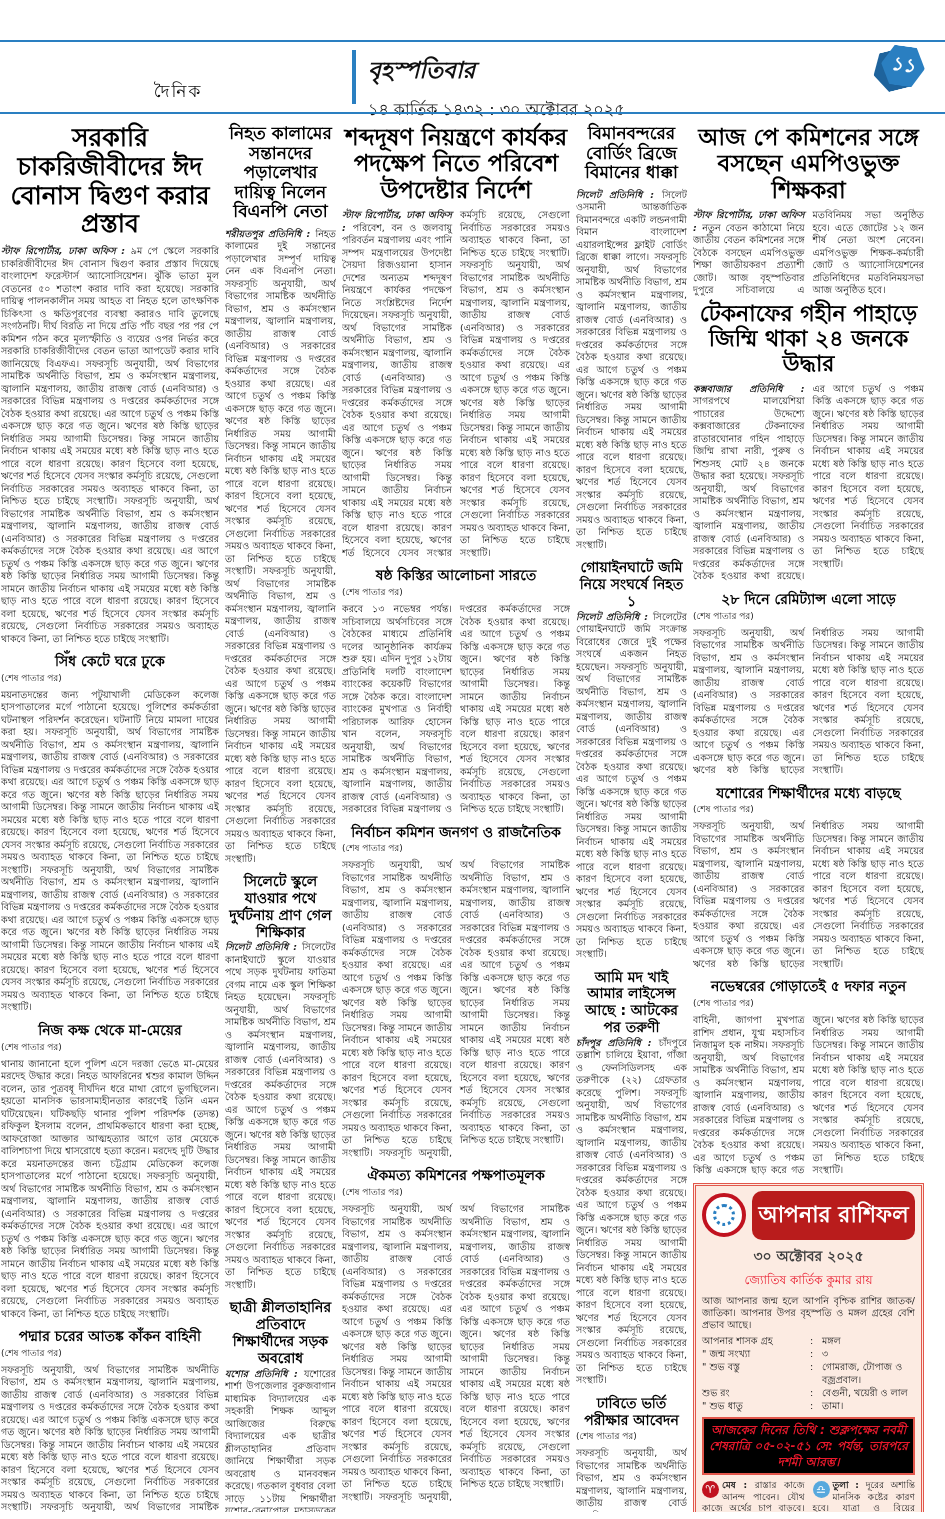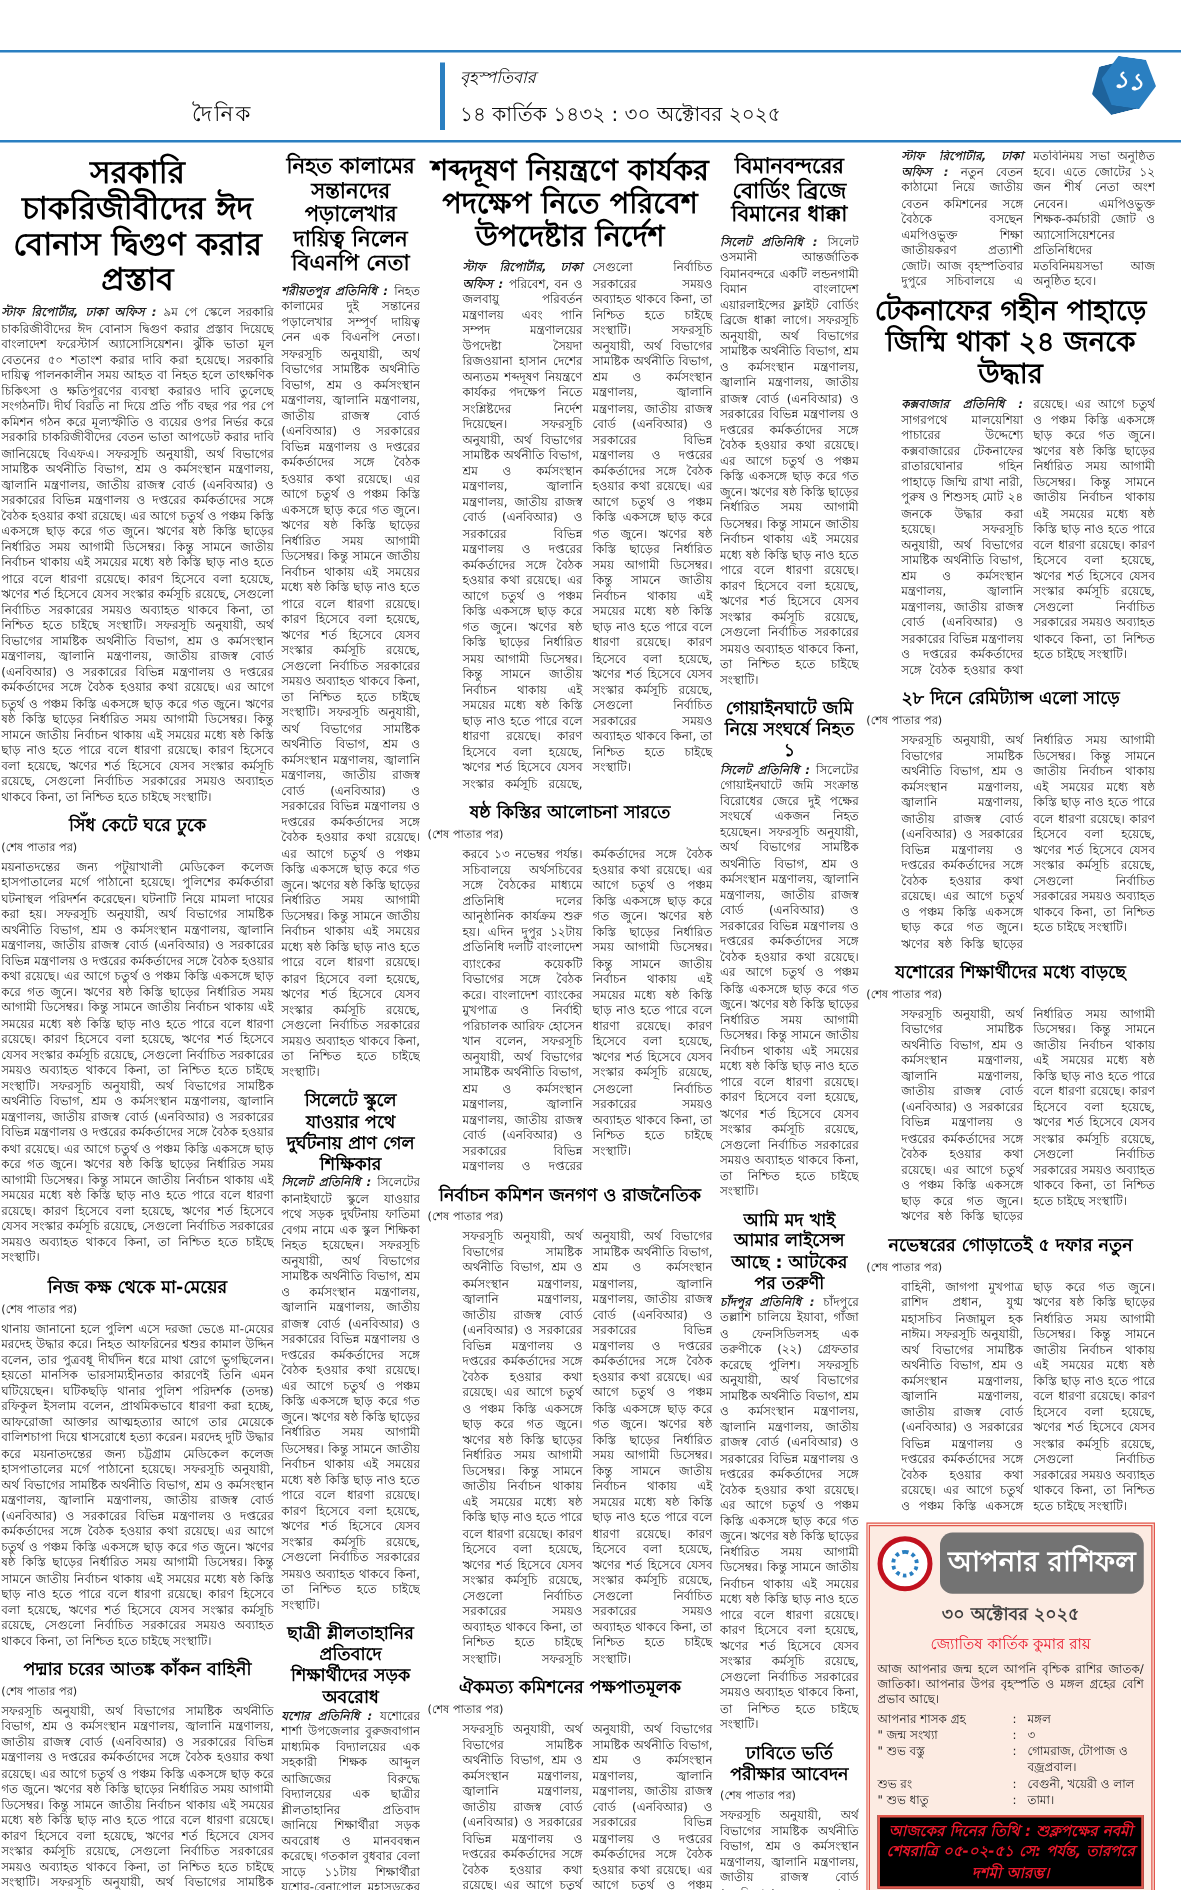--- a/index.html
+++ b/index.html
@@ -6,21 +6,21 @@
   html,body { background:#ffffff; }
   body { width:945px; height:1519px; position:relative; overflow:hidden;
          font-family:"DejaVu Sans","Liberation Sans",sans-serif; color:#111; }
   .toprule { position:absolute; left:0; top:40px; width:945px; height:2px; background:#2a7fc1; }
   .masthead { position:absolute; left:0; top:44px; width:945px; height:66px; }
   .logo { position:absolute; left:18px; top:2px; width:320px; text-align:center; color:#0d0d0d; }
   .logo .l1 { font-size:17px; font-weight:normal; letter-spacing:2px;margin-top:32px; }
   .logo .l2 { font-size:44px; font-weight:bold; line-height:1; letter-spacing:1px; }
   .mh-div { position:absolute; left:352px; top:6px; width:4px; height:54px; background:#2a7fc1; }
   .mh-date { position:absolute; left:368px; top:8px; }
-  .mh-date .day { font-size:13px; font-weight:normal; font-style:italic; }
+  .mh-date .day { font-size:23px; font-weight:bold; font-style:italic; }
   .mh-date .dt  { font-size:16px; margin-top:6px; }
   .pagebadge { position:absolute; right:20px; top:0px; width:52px; height:48px; }
   .hex { position:absolute; width:44px; height:40px; background:#2a7fc1;
          clip-path:polygon(25% 0,75% 0,100% 50%,75% 100%,25% 100%,0 50%);
          display:flex; align-items:center; justify-content:center; }
   .hex.back { left:0; top:6px; background:#1e639c; transform:rotate(-14deg); }
   .hex.front { left:8px; top:2px; transform:rotate(8deg); }
   .hex span { color:#fff; font-weight:bold; font-style:italic; font-size:19px; }
   .mainrule { position:absolute; left:0; top:112px; width:945px; height:2px; background:#2a7fc1; }
 
@@ -29,31 +29,31 @@
   .col { overflow:hidden; height:1392px; }
   .c1 { width:218px; } .c2 { width:111px; } .cm { width:228px; }
   .c5 { width:111px; } .c6 { width:231px; }
 
   .blk { margin-bottom:4px; }
   .h1 { font-weight:bold; text-align:center; line-height:1.15; margin:4px 0 6px; color:#000; }
   .sub { font-weight:bold; text-align:center; font-size:14px; line-height:1.2; margin:8px 0 1px; color:#000; }
   .cont { text-align:left; font-size:9px; margin-bottom:3px; color:#222; }
   .body { font-size:9.5px; line-height:12.5px; text-align:justify; color:#1c1c1c; }
   .body .byline { font-weight:bold; font-style:italic; }
-  .two { column-count:2; column-gap:8px;margin-left:28px; }
+  .two { column-count:2; column-gap:8px; }
 
   
   .rashifol { border:3px double #e2574c; background:#fcebe2; padding:5px 6px;
               margin-top:6px; }
   .r-head { display:flex; align-items:center; gap:6px; }
   .r-logo { width:44px; height:44px; border-radius:50%; background:#fff;
             border:4px solid #c1121f; position:relative; flex:0 0 auto; }
   .r-logo::after { content:""; position:absolute; inset:7px; border-radius:50%;
                    border:3px dotted #2a7fc1; }
-  .r-banner { flex:1; background:#737373; color:#fff; font-weight:bold;
+  .r-banner { flex:1; background:#b91c1c; color:#fff; font-weight:bold;
               font-size:22px; text-align:center; border-radius:10px; padding:6px 4px; }
   .r-date { text-align:center; color:#404040; font-weight:bold; font-size:14px; margin-top:5px; }
   .r-astro { text-align:center; color:#e8192c; font-size:12px; margin-top:2px; }
   .r-intro { font-size:9.5px; line-height:12px; text-align:justify; margin-top:4px; color:#222; }
   .r-attrs { margin-top:3px; }
   .r-attr { display:flex; font-size:9.5px; line-height:13px; color:#222; }
   .r-attr .al { width:108px; } .r-attr .ac { width:12px; } .r-attr .av { flex:1; }
   .r-tithi { border:2px solid #e2574c; background:#000000; color:#e8192c; font-weight:bold;
              font-style:italic; font-size:12px; text-align:center; line-height:1.35;
              padding:3px 2px; margin:5px 0; }
@@ -128,20 +128,21 @@
       <div class="blk sub">গোয়াইনঘাটে জমি নিয়ে সংঘর্ষে নিহত ১</div>
       <div class="blk body"><span class="byline">সিলেট প্রতিনিধি : </span>সিলেটের গোয়াইনঘাটে জমি সংক্রান্ত বিরোধের জেরে দুই পক্ষের সংঘর্ষে একজন নিহত হয়েছেন। সফরসূচি অনুযায়ী, অর্থ বিভাগের সামষ্টিক অর্থনীতি বিভাগ, শ্রম ও কর্মসংস্থান মন্ত্রণালয়, জ্বালানি মন্ত্রণালয়, জাতীয় রাজস্ব বোর্ড (এনবিআর) ও সরকারের বিভিন্ন মন্ত্রণালয় ও দপ্তরের কর্মকর্তাদের সঙ্গে বৈঠক হওয়ার কথা রয়েছে। এর আগে চতুর্থ ও পঞ্চম কিস্তি একসঙ্গে ছাড় করে গত জুনে। ঋণের ষষ্ঠ কিস্তি ছাড়ের নির্ধারিত সময় আগামী ডিসেম্বর। কিন্তু সামনে জাতীয় নির্বাচন থাকায় এই সময়ের মধ্যে ষষ্ঠ কিস্তি ছাড় নাও হতে পারে বলে ধারণা রয়েছে। কারণ হিসেবে বলা হয়েছে, ঋণের শর্ত হিসেবে যেসব সংস্কার কর্মসূচি রয়েছে, সেগুলো নির্বাচিত সরকারের সময়ও অব্যাহত থাকবে কিনা, তা নিশ্চিত হতে চাইছে সংস্থাটি।</div>
       <div class="blk sub">আমি মদ খাই আমার লাইসেন্স আছে : আটকের পর তরুণী</div>
       <div class="blk body"><span class="byline">চাঁদপুর প্রতিনিধি : </span>চাঁদপুরে তল্লাশি চালিয়ে ইয়াবা, গাঁজা ও ফেনসিডিলসহ এক তরুণীকে (২২) গ্রেফতার করেছে পুলিশ। সফরসূচি অনুযায়ী, অর্থ বিভাগের সামষ্টিক অর্থনীতি বিভাগ, শ্রম ও কর্মসংস্থান মন্ত্রণালয়, জ্বালানি মন্ত্রণালয়, জাতীয় রাজস্ব বোর্ড (এনবিআর) ও সরকারের বিভিন্ন মন্ত্রণালয় ও দপ্তরের কর্মকর্তাদের সঙ্গে বৈঠক হওয়ার কথা রয়েছে। এর আগে চতুর্থ ও পঞ্চম কিস্তি একসঙ্গে ছাড় করে গত জুনে। ঋণের ষষ্ঠ কিস্তি ছাড়ের নির্ধারিত সময় আগামী ডিসেম্বর। কিন্তু সামনে জাতীয় নির্বাচন থাকায় এই সময়ের মধ্যে ষষ্ঠ কিস্তি ছাড় নাও হতে পারে বলে ধারণা রয়েছে। কারণ হিসেবে বলা হয়েছে, ঋণের শর্ত হিসেবে যেসব সংস্কার কর্মসূচি রয়েছে, সেগুলো নির্বাচিত সরকারের সময়ও অব্যাহত থাকবে কিনা, তা নিশ্চিত হতে চাইছে সংস্থাটি।</div>
       <div class="blk sub">ঢাবিতে ভর্তি পরীক্ষার আবেদন</div>
       <div class="blk cont">(শেষ পাতার পর)</div>
       <div class="blk body"> সফরসূচি অনুযায়ী, অর্থ বিভাগের সামষ্টিক অর্থনীতি বিভাগ, শ্রম ও কর্মসংস্থান মন্ত্রণালয়, জ্বালানি মন্ত্রণালয়, জাতীয় রাজস্ব বোর্ড (এনবিআর) ও সরকারের বিভিন্ন মন্ত্রণালয় ও দপ্তরের কর্মকর্তাদের সঙ্গে বৈঠক হওয়ার কথা রয়েছে। এর আগে চতুর্থ ও পঞ্চম কিস্তি একসঙ্গে ছাড় করে গত জুনে। ঋণের ষষ্ঠ কিস্তি ছাড়ের নির্ধারিত সময় আগামী ডিসেম্বর। কিন্তু সামনে জাতীয় নির্বাচন থাকায় এই সময়ের মধ্যে ষষ্ঠ কিস্তি ছাড় নাও হতে পারে বলে ধারণা রয়েছে। কারণ হিসেবে বলা হয়েছে, ঋণের শর্ত হিসেবে যেসব সংস্কার কর্মসূচি রয়েছে, সেগুলো নির্বাচিত সরকারের সময়ও অব্যাহত থাকবে কিনা, তা নিশ্চিত হতে চাইছে সংস্থাটি। সফরসূচি অনুযায়ী, অর্থ বিভাগের সামষ্টিক অর্থনীতি বিভাগ, শ্রম ও কর্মসংস্থান মন্ত্রণালয়, জ্বালানি মন্ত্রণালয়, জাতীয় রাজস্ব বোর্ড (এনবিআর) ও সরকারের বিভিন্ন মন্ত্রণালয় ও দপ্তরের কর্মকর্তাদের সঙ্গে বৈঠক হওয়ার কথা রয়েছে। এর আগে চতুর্থ ও পঞ্চম কিস্তি একসঙ্গে ছাড় করে গত জুনে। ঋণের ষষ্ঠ কিস্তি ছাড়ের নির্ধারিত সময় আগামী ডিসেম্বর। কিন্তু সামনে জাতীয় নির্বাচন থাকায় এই সময়ের মধ্যে ষষ্ঠ কিস্তি ছাড় নাও হতে পারে বলে ধারণা রয়েছে। কারণ হিসেবে বলা হয়েছে, ঋণের শর্ত হিসেবে যেসব সংস্কার কর্মসূচি রয়েছে, সেগুলো নির্বাচিত সরকারের সময়ও অব্যাহত থাকবে কিনা, তা নিশ্চিত হতে চাইছে সংস্থাটি।</div>
     </div>
   <div class="col c6" id="col6">
 
+  <div class="blk h1" style="font-size: 23px;">আজ পে কমিশনের সঙ্গে বসছেন এমপিওভুক্ত শিক্ষকরা</div>
       <div class="blk body two"><span class="byline">স্টাফ রিপোর্টার, ঢাকা অফিস : </span>নতুন বেতন কাঠামো নিয়ে জাতীয় বেতন কমিশনের সঙ্গে বৈঠকে বসছেন এমপিওভুক্ত শিক্ষা জাতীয়করণ প্রত্যাশী জোট। আজ বৃহস্পতিবার দুপুরে সচিবালয়ে এ মতবিনিময় সভা অনুষ্ঠিত হবে। এতে জোটের ১২ জন শীর্ষ নেতা অংশ নেবেন। এমপিওভুক্ত শিক্ষক-কর্মচারী জোট ও অ্যাসোসিয়েশনের প্রতিনিধিদের মতবিনিময়সভা আজ অনুষ্ঠিত হবে।</div>
       <div class="blk h1" style="font-size: 22px;">টেকনাফের গহীন পাহাড়ে জিম্মি থাকা ২৪ জনকে উদ্ধার</div>
       <div class="blk body two"><span class="byline">কক্সবাজার প্রতিনিধি : </span>সাগরপথে মালয়েশিয়া পাচারের উদ্দেশ্যে কক্সবাজারের টেকনাফের রাতারঘোনার গহিন পাহাড়ে জিম্মি রাখা নারী, পুরুষ ও শিশুসহ মোট ২৪ জনকে উদ্ধার করা হয়েছে। সফরসূচি অনুযায়ী, অর্থ বিভাগের সামষ্টিক অর্থনীতি বিভাগ, শ্রম ও কর্মসংস্থান মন্ত্রণালয়, জ্বালানি মন্ত্রণালয়, জাতীয় রাজস্ব বোর্ড (এনবিআর) ও সরকারের বিভিন্ন মন্ত্রণালয় ও দপ্তরের কর্মকর্তাদের সঙ্গে বৈঠক হওয়ার কথা রয়েছে। এর আগে চতুর্থ ও পঞ্চম কিস্তি একসঙ্গে ছাড় করে গত জুনে। ঋণের ষষ্ঠ কিস্তি ছাড়ের নির্ধারিত সময় আগামী ডিসেম্বর। কিন্তু সামনে জাতীয় নির্বাচন থাকায় এই সময়ের মধ্যে ষষ্ঠ কিস্তি ছাড় নাও হতে পারে বলে ধারণা রয়েছে। কারণ হিসেবে বলা হয়েছে, ঋণের শর্ত হিসেবে যেসব সংস্কার কর্মসূচি রয়েছে, সেগুলো নির্বাচিত সরকারের সময়ও অব্যাহত থাকবে কিনা, তা নিশ্চিত হতে চাইছে সংস্থাটি।</div>
       <div class="blk sub">২৮ দিনে রেমিট্যান্স এলো সাড়ে</div>
       <div class="blk cont">(শেষ পাতার পর)</div>
       <div class="blk body two"> সফরসূচি অনুযায়ী, অর্থ বিভাগের সামষ্টিক অর্থনীতি বিভাগ, শ্রম ও কর্মসংস্থান মন্ত্রণালয়, জ্বালানি মন্ত্রণালয়, জাতীয় রাজস্ব বোর্ড (এনবিআর) ও সরকারের বিভিন্ন মন্ত্রণালয় ও দপ্তরের কর্মকর্তাদের সঙ্গে বৈঠক হওয়ার কথা রয়েছে। এর আগে চতুর্থ ও পঞ্চম কিস্তি একসঙ্গে ছাড় করে গত জুনে। ঋণের ষষ্ঠ কিস্তি ছাড়ের নির্ধারিত সময় আগামী ডিসেম্বর। কিন্তু সামনে জাতীয় নির্বাচন থাকায় এই সময়ের মধ্যে ষষ্ঠ কিস্তি ছাড় নাও হতে পারে বলে ধারণা রয়েছে। কারণ হিসেবে বলা হয়েছে, ঋণের শর্ত হিসেবে যেসব সংস্কার কর্মসূচি রয়েছে, সেগুলো নির্বাচিত সরকারের সময়ও অব্যাহত থাকবে কিনা, তা নিশ্চিত হতে চাইছে সংস্থাটি।</div>
       <div class="blk sub">যশোরের শিক্ষার্থীদের মধ্যে বাড়ছে</div>
       <div class="blk cont">(শেষ পাতার পর)</div>
       <div class="blk body two"> সফরসূচি অনুযায়ী, অর্থ বিভাগের সামষ্টিক অর্থনীতি বিভাগ, শ্রম ও কর্মসংস্থান মন্ত্রণালয়, জ্বালানি মন্ত্রণালয়, জাতীয় রাজস্ব বোর্ড (এনবিআর) ও সরকারের বিভিন্ন মন্ত্রণালয় ও দপ্তরের কর্মকর্তাদের সঙ্গে বৈঠক হওয়ার কথা রয়েছে। এর আগে চতুর্থ ও পঞ্চম কিস্তি একসঙ্গে ছাড় করে গত জুনে। ঋণের ষষ্ঠ কিস্তি ছাড়ের নির্ধারিত সময় আগামী ডিসেম্বর। কিন্তু সামনে জাতীয় নির্বাচন থাকায় এই সময়ের মধ্যে ষষ্ঠ কিস্তি ছাড় নাও হতে পারে বলে ধারণা রয়েছে। কারণ হিসেবে বলা হয়েছে, ঋণের শর্ত হিসেবে যেসব সংস্কার কর্মসূচি রয়েছে, সেগুলো নির্বাচিত সরকারের সময়ও অব্যাহত থাকবে কিনা, তা নিশ্চিত হতে চাইছে সংস্থাটি।</div>
       <div class="blk sub">নভেম্বরের গোড়াতেই ৫ দফার নতুন</div>

